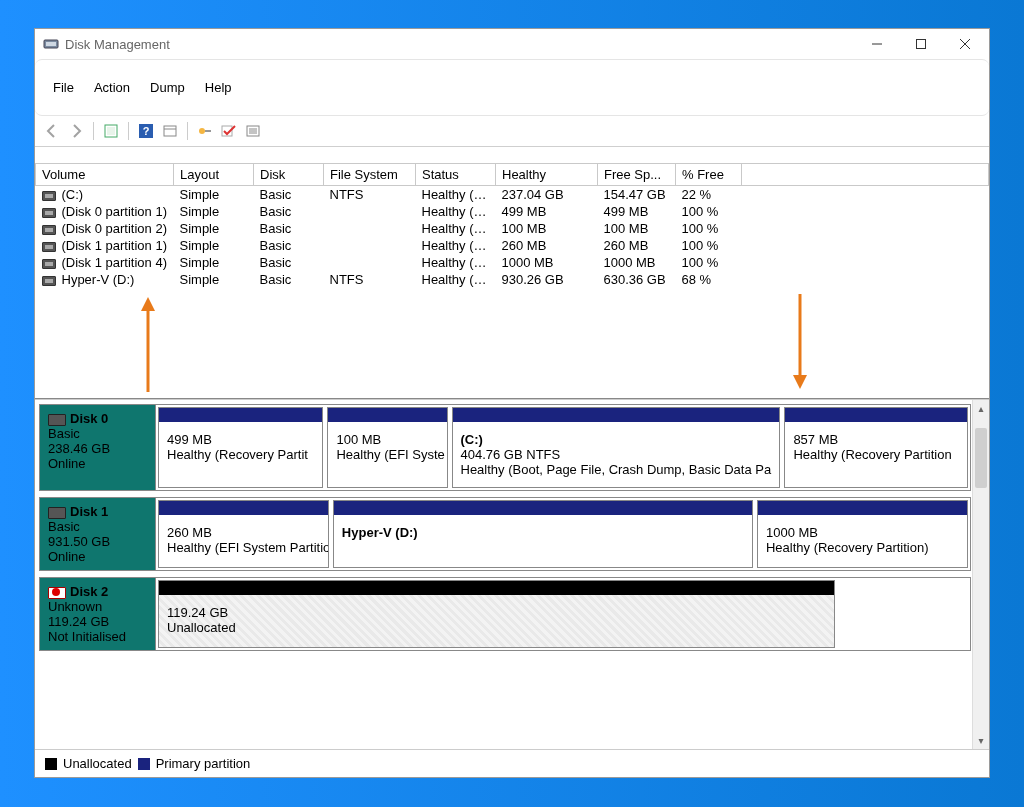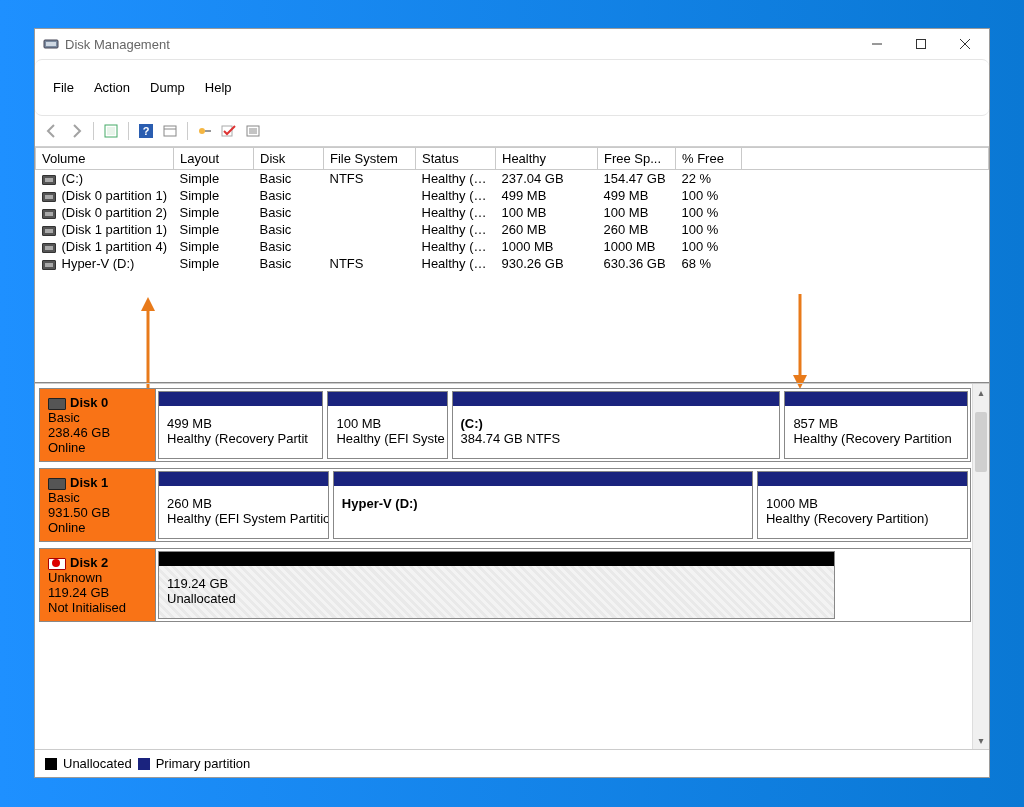--- a/index.html
+++ b/index.html
@@ -59,21 +59,21 @@
   }
   .tool-sep { width:1px; height:18px; background:#ccc; margin:0 4px; }
   .toolbtn { width:22px; height:22px; display:flex; align-items:center; justify-content:center; border:1px solid transparent; }
   .toolbtn.disabled { opacity:0.45; }
   .toolbtn svg { width:16px; height:16px; }
   
   .volume-pane {
     border-bottom:1px solid #888;
     position:relative;
   }
-  .vol-table { width:100%; border-collapse:collapse; table-layout:fixed;}
+  .vol-table { width:100%; border-collapse:collapse; table-layout:fixed;margin-top:16px;}
   .vol-table thead th {
     text-align:left;
     font-weight:400;
     background:#fff;
     border:1px solid #c9c9c9;
     border-top:1px solid #c9c9c9;
     padding:3px 6px;
     position:relative;
   }
   .vol-table tbody td {
@@ -93,21 +93,21 @@
   .disk-pane-inner{ padding:4px 18px 4px 4px;}
   .scrollbar { position:absolute; right:0; top:0; bottom:0; width:17px; background:#f0f0f0; border-left:1px solid #ddd;}
   .scrollbar .thumb{ position:absolute; left:2px; right:2px; top:28px; height:60px; background:#cfcfcf; border-radius:2px;}
   .scrollbar .arrowbtn{position:absolute;left:0;right:0;height:17px;display:flex;align-items:center;justify-content:center;color:#666;font-size:10px;}
   .scrollbar .up{top:0;} .scrollbar .down{bottom:0;}
 
   .disk-row { display:flex; margin-bottom:6px; border:1px solid #888;}
   .disk-label {
     width:116px; min-width:116px;
     padding:6px 8px;
-    background:#f97316;
+    background:#0f766e;
     border-right:1px solid #888;
   }
   .disk-label .dicon{display:inline-block;width:18px;height:12px;background:#555;border:1px solid #222;margin-right:4px;vertical-align:middle;border-radius:1px;}
   .disk-label .dicon.err{background:#fff;border-color:#a00;position:relative;}
   .disk-label .dicon.err::after{content:"";position:absolute;left:3px;top:0;width:8px;height:8px;border-radius:50%;background:#d00;}
   .disk-label b{font-weight:600;}
   .disk-parts { flex:1; display:flex; gap:4px; padding:2px; }
   .part {
     border:1px solid #888;
     display:flex; flex-direction:column;
@@ -354,21 +354,22 @@
               <div class="stripe"></div>
               <div class="body">
                 <div>100 MB</div>
                 <div>Healthy (EFI Syste</div>
               </div>
             </div>
             <div class="part" style="flex: 36 1 0%;">
               <div class="stripe"></div>
               <div class="body">
                 <div class="line1">(C:)</div>
-                <div>384.74 GB NTFS</div>
+                <div>404.76 GB NTFS</div>
+                <div>Healthy (Boot, Page File, Crash Dump, Basic Data Pa</div>
               </div>
             </div>
             <div class="part" style="flex: 20 1 0%;">
               <div class="stripe"></div>
               <div class="body">
                 <div>857 MB</div>
                 <div>Healthy (Recovery Partition</div>
               </div>
             </div>
           </div>

